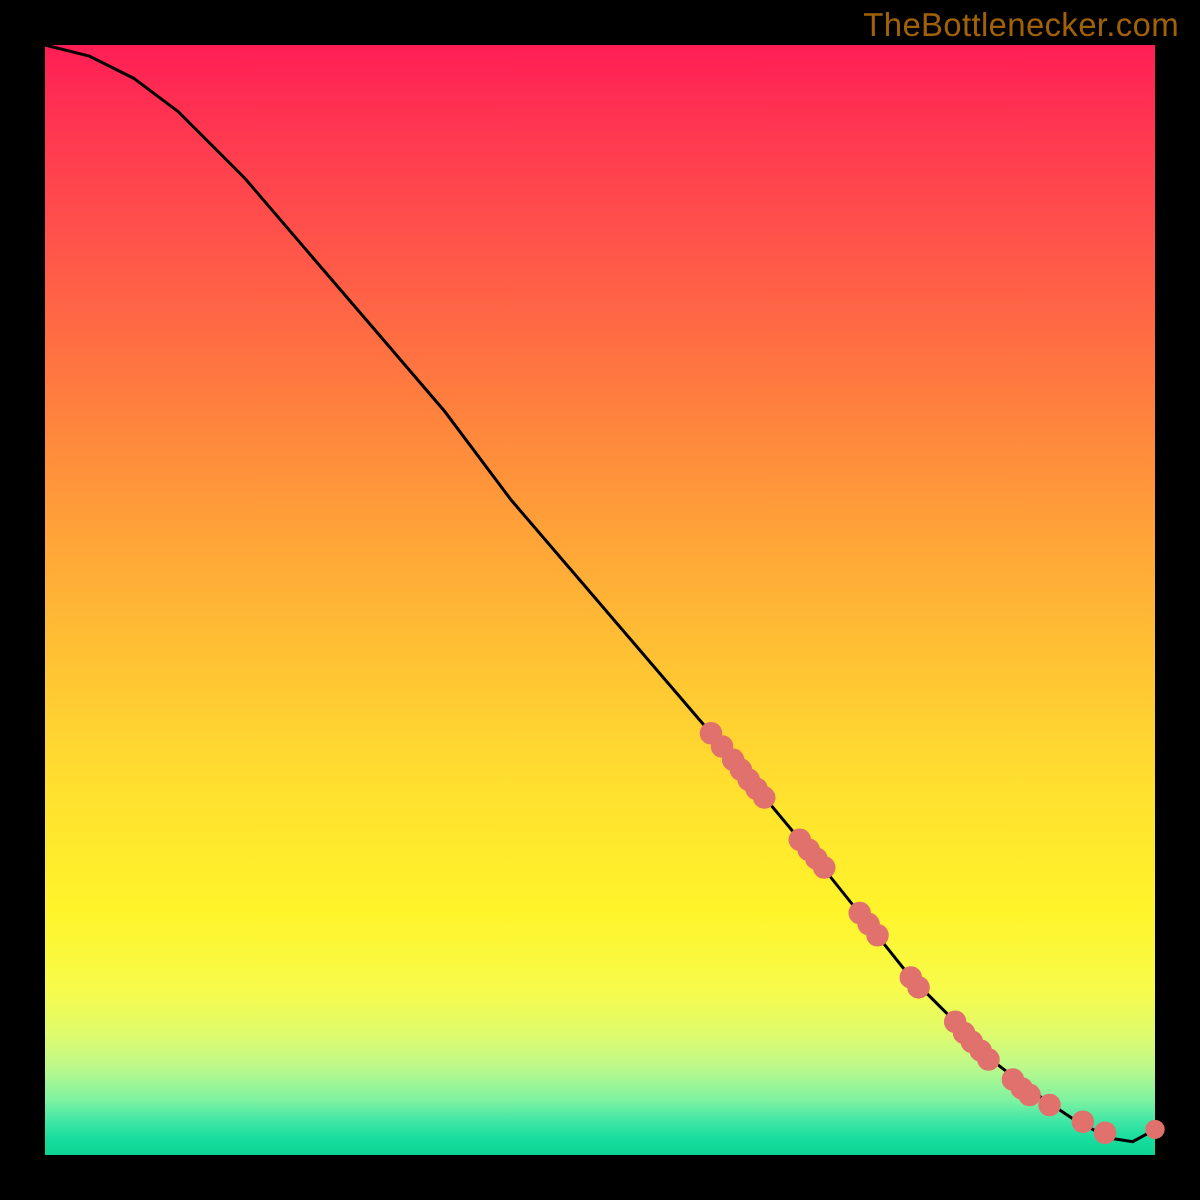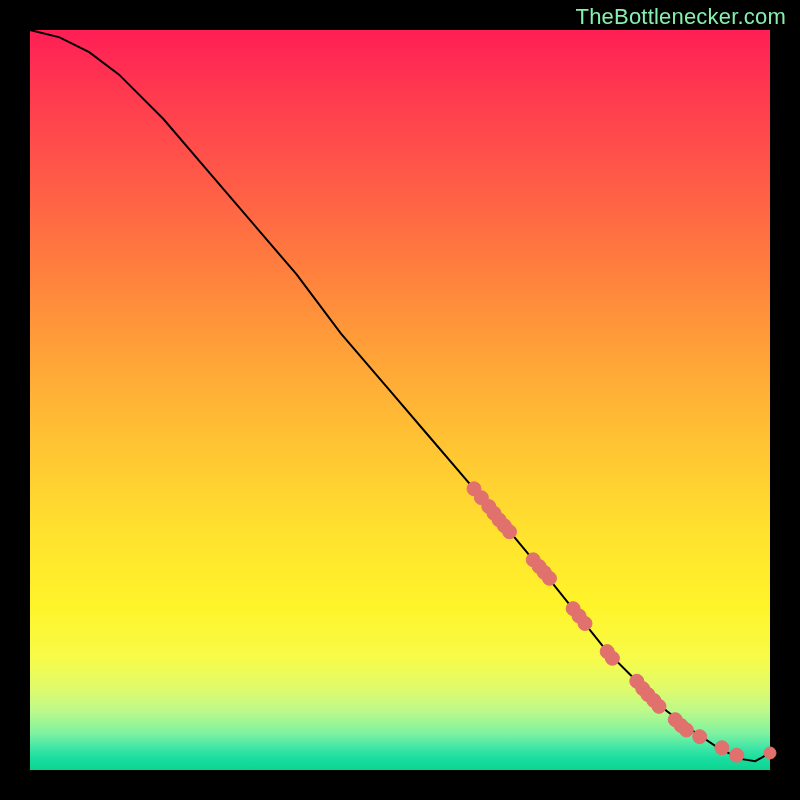--- a/index.html
+++ b/index.html
@@ -14,21 +14,21 @@
   .stage {
     position: relative;
     width: 800px;
     height: 800px;
     background: #000;
   }
   .attribution {
     position: absolute;
     top: 4px;
     right: 14px;
-    color: #86efac;
+    color: #a16207;
     font-size: 22px;
     font-weight: 400;
     letter-spacing: 0.2px;
   }
   
   .plot {
     position: absolute;
     left: 30px;
     top: 30px;
     width: 740px;

